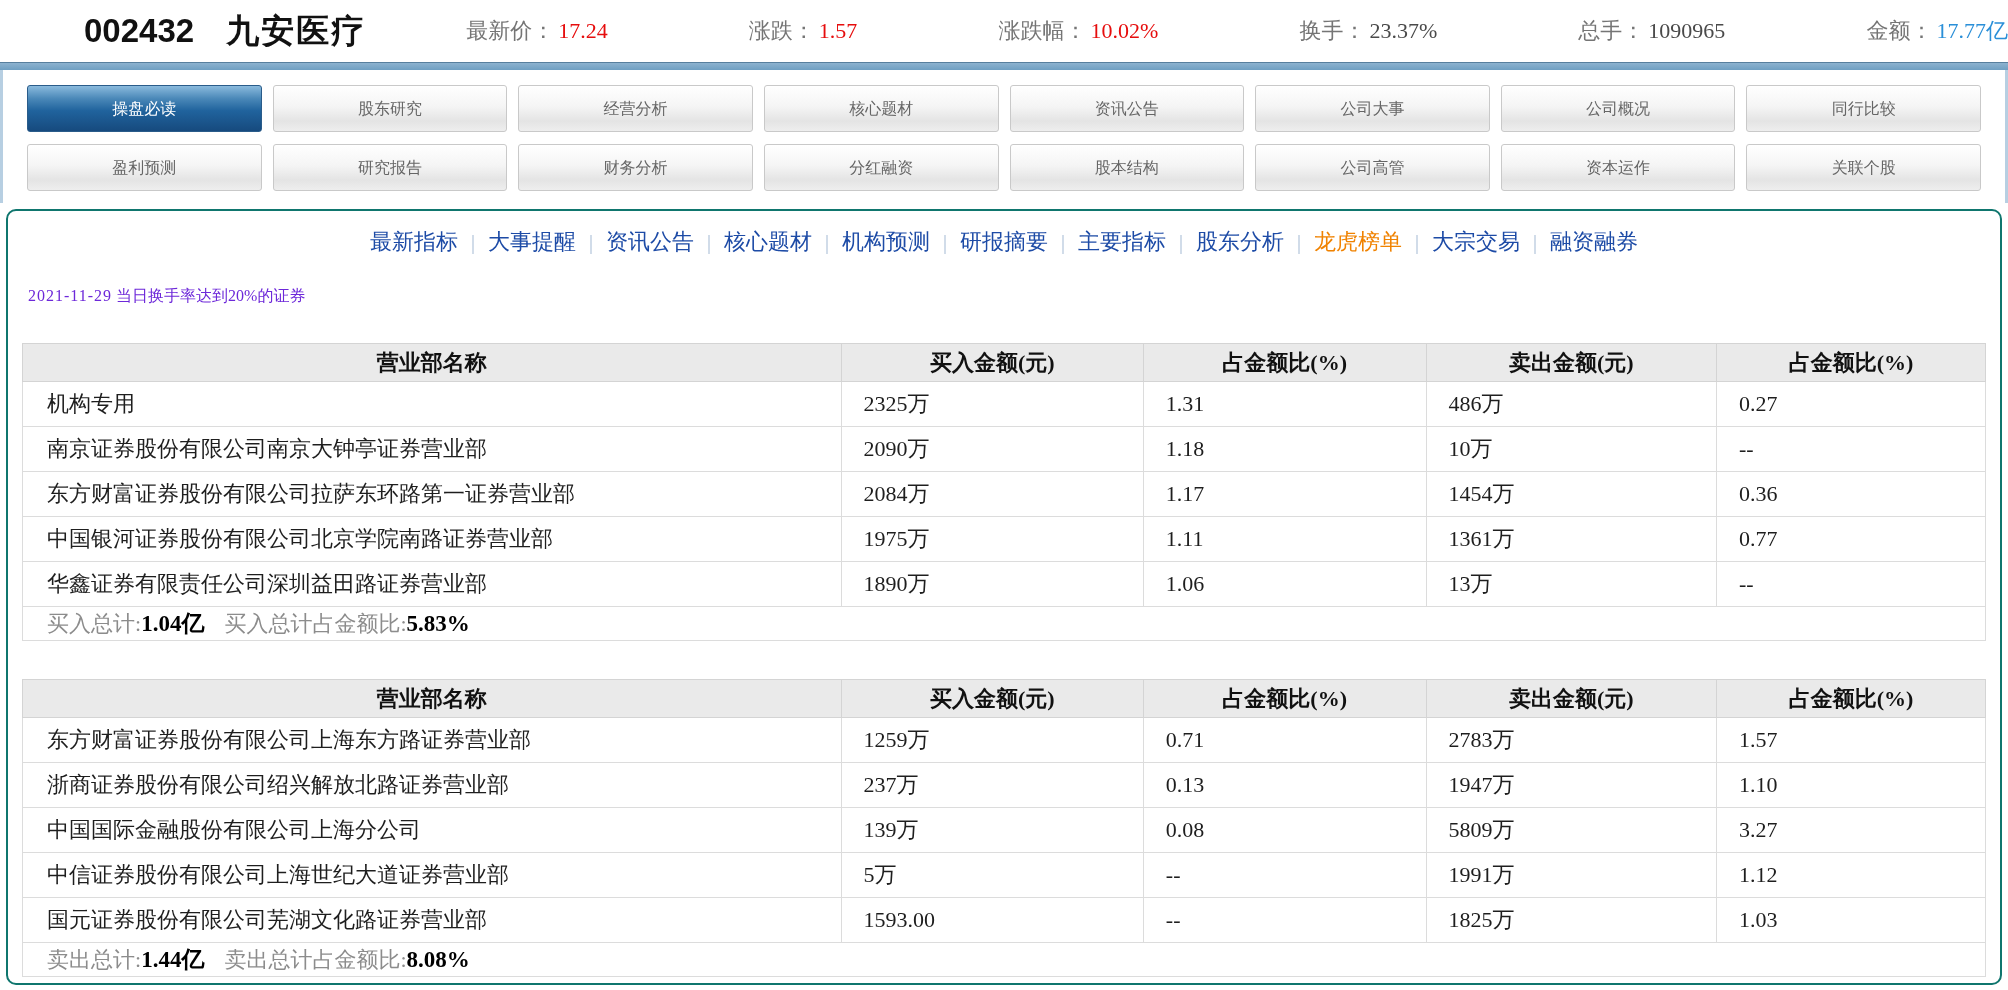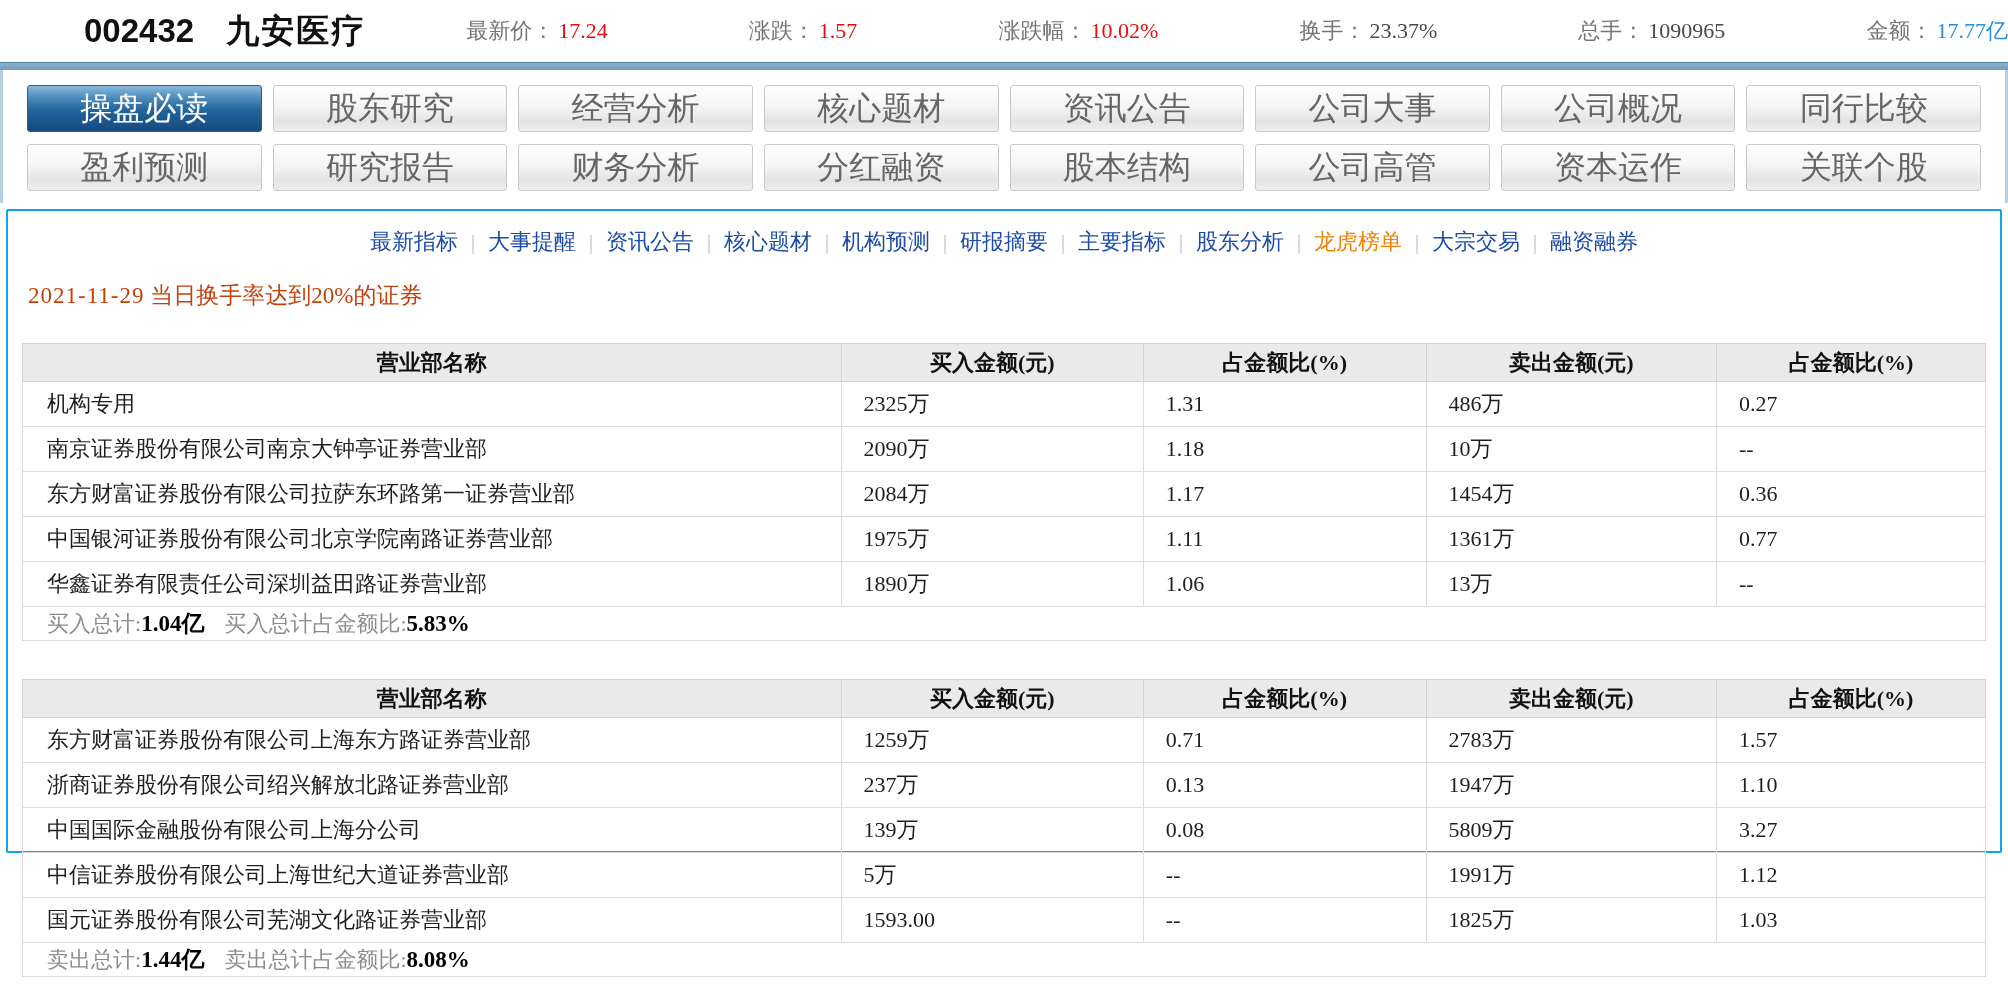--- a/index.html
+++ b/index.html
@@ -24,38 +24,38 @@
   .v-blue { color:#2a8fd8; }
 
   
   .blue-bar { height:8px; background:linear-gradient(#8cb2cf,#6f9fc2); border-top:1px solid #577f9e; }
 
   
   .tab-panel { border-left:3px solid #b7cfe2; border-right:3px solid #b7cfe2;
     padding:15px 0 12px; background:#fff; }
   .tab-row { display:flex; gap:11px; padding:0 24px; }
   .tab-row + .tab-row { margin-top:12px; }
-  .tab { flex:1; height:47px; line-height:45px; text-align:center; font-size:32px; color:#666;
+  .tab { flex:1; height:47px; line-height:45px; text-align:center; font-size:16px; color:#666;
     background:linear-gradient(#ffffff,#f5f5f5 45%,#e4e4e4 78%,#eeeeee);
     border:1px solid #c9c9c9; border-radius:3px; cursor:pointer;
     box-shadow:inset 0 1px 0 #ffffff; }
   .tab.active {
     background:linear-gradient(#8abadd 0%,#4a88b8 28%,#20639d 55%,#164a7e 100%);
     border:1px solid #2a5c8a; color:#fff; box-shadow:none; }
 
   
-  .content-box { margin:6px 6px 0 6px; border:2px solid #0ea5e9; border-radius:2px;
-    background:#fff; height:644px; }
+  .content-box { margin:6px 6px 0 6px; border:2px solid #0f766e; border-radius:10px;
+    background:#fff; height:776px; }
 
   .subnav { text-align:center; padding-top:16px; font-size:22px; line-height:30px; }
   .subnav a { color:#1d4ba6; text-decoration:none; margin:0 13px; cursor:pointer; }
   .subnav a.active { color:#f08200; }
   .subnav .sep { color:#a9bed6; font-size:20px; }
 
-  .section-title { margin:24px 0 17px 20px; font-size:23px; color:#c2410c; line-height:30px; }
+  .section-title { margin:24px 0 17px 20px; font-size:16px; color:#6d28d9; line-height:30px; }
   .section-title .date { letter-spacing:1px; }
 
   .lhb-table { width:calc(100% - 28px); margin:32px 14px 0 14px;
     border-collapse:collapse; table-layout:fixed; font-size:22px; }
   .lhb-table th { background:#eaeaea; border:1px solid #d4d4d4; height:38px;
     font-weight:bold; color:#111; text-align:center; padding:0; }
   .lhb-table td { border:1px solid #dcdcdc; height:45px; padding:0 6px 0 24px;
     color:#1e1e1e; overflow:hidden; white-space:nowrap; }
   .lhb-table td.num { padding-left:22px; }
   .lhb-table tfoot td { text-align:left; height:34px; padding-right:14px; border:1px solid #dcdcdc; }

